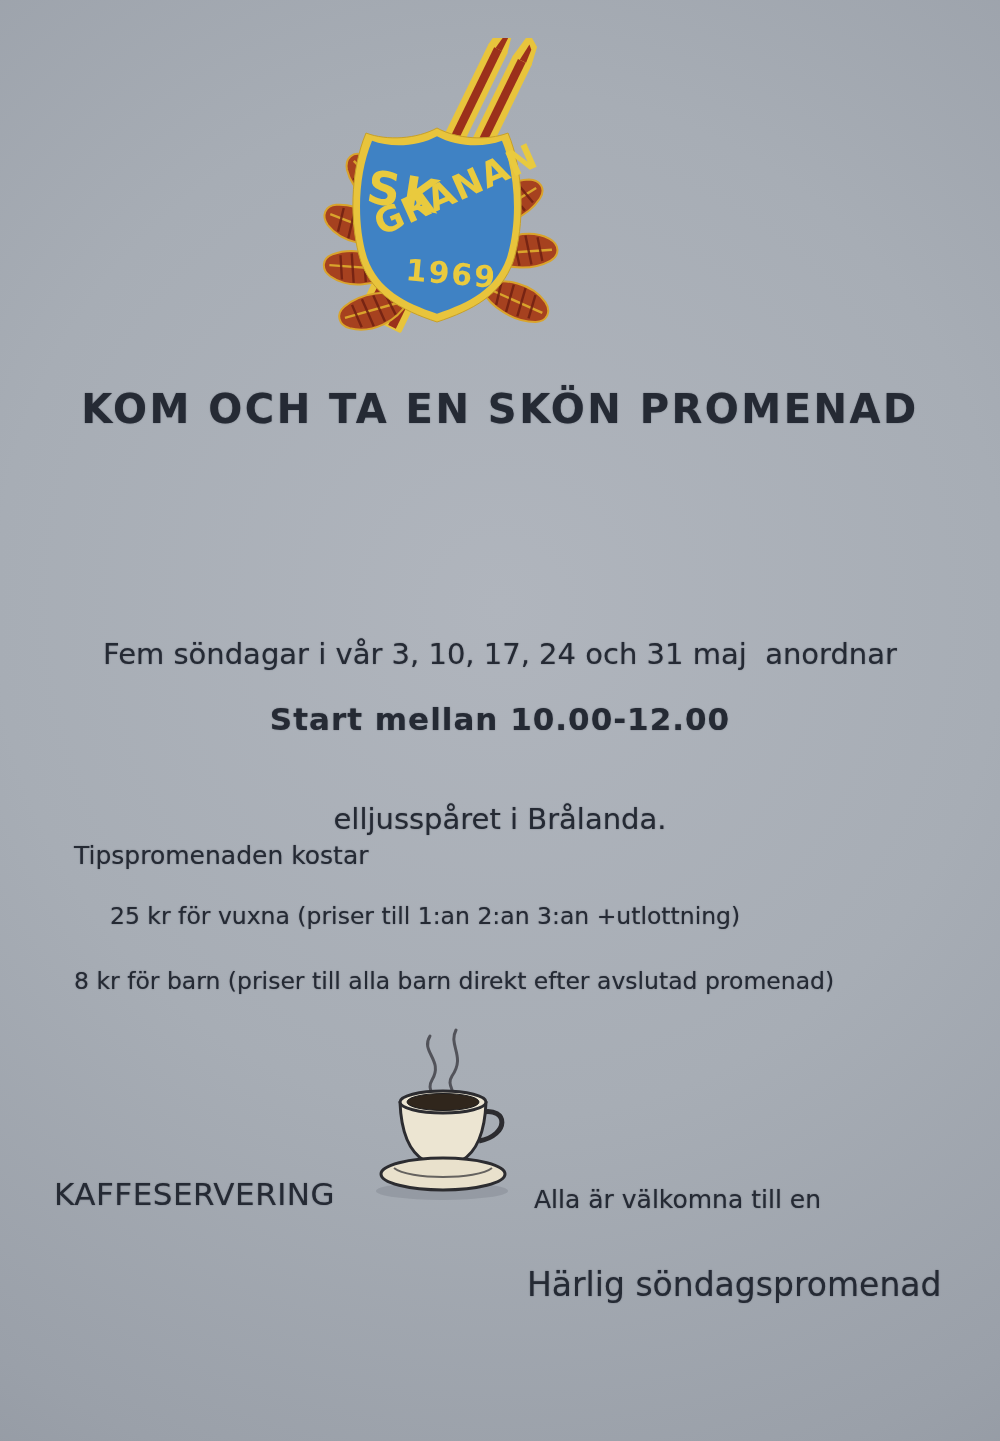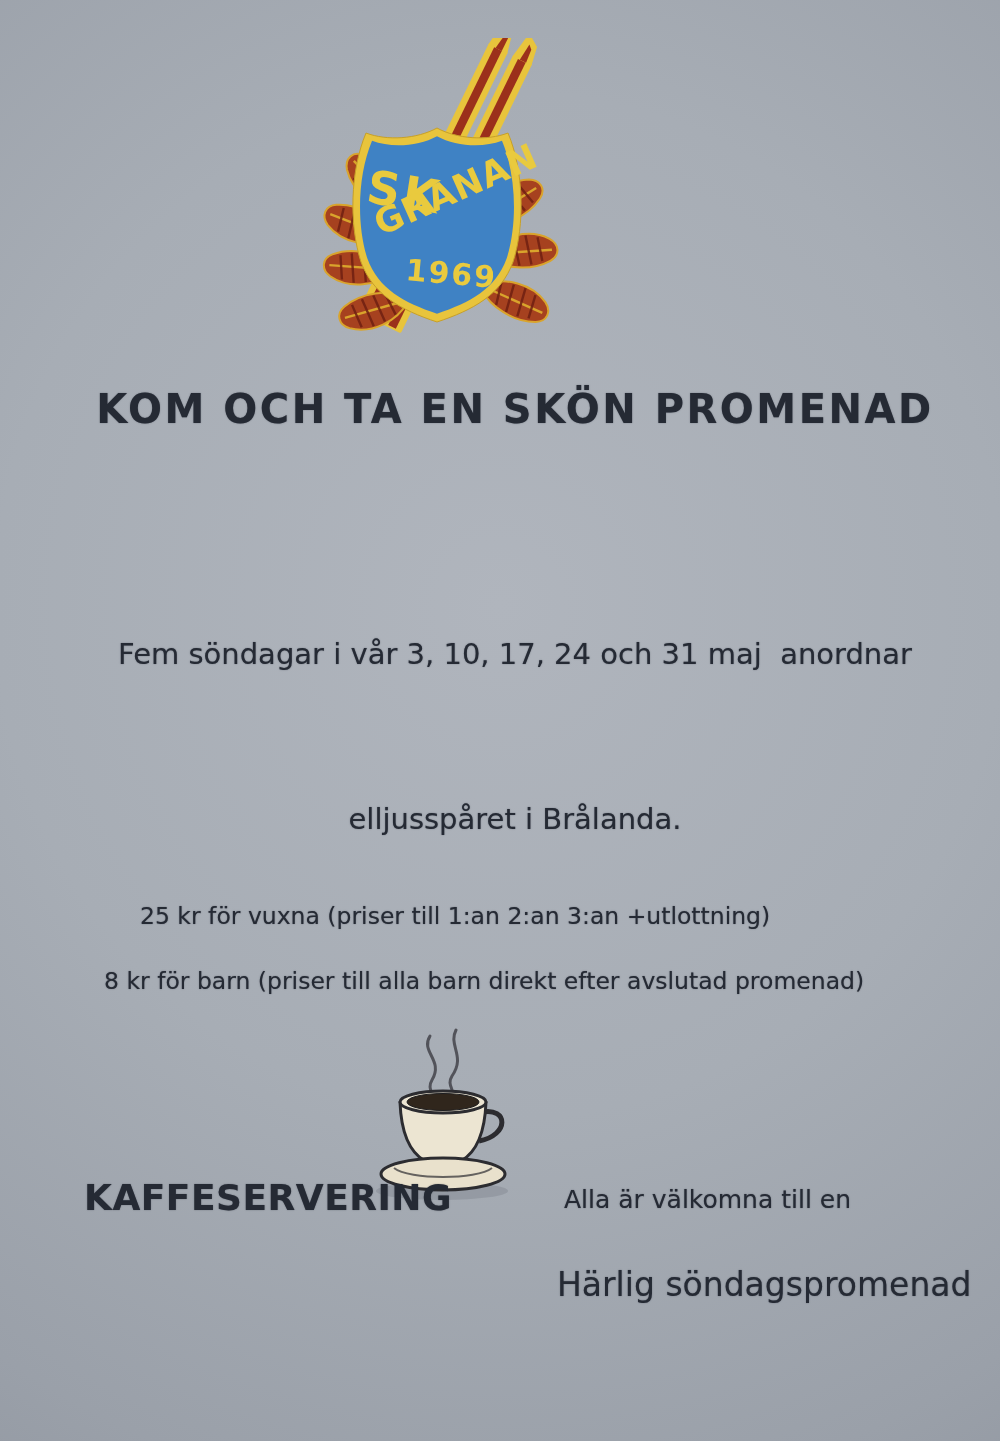--- a/index.html
+++ b/index.html
@@ -10,31 +10,30 @@
     overflow:hidden;
     background:radial-gradient(120% 85% at 50% 42%, #b0b5bd 0%, #a7adb5 42%, #9aa0a9 74%, #8b919b 100%);
     font-family:"DejaVu Sans", sans-serif;
     color:#252a34;
   }
   .txt{
     position:absolute;
     white-space:pre-wrap;
     text-shadow:0 0 1.3px rgba(30,35,48,.55);
     line-height:1.25;
-    padding-left:30px;
   }
   .center{left:0;right:0;text-align:center;}
   .headline{top:384px;font-size:40px;font-weight:bold;letter-spacing:2.5px;}
   .intro{top:517px;font-size:29px;line-height:55px;}
   .start{top:700px;font-size:31px;font-weight:bold;letter-spacing:1px;}
   .kostar{left:74px;top:840px;font-size:25px;}
   .price{left:74px;font-size:23.5px;}
   .price1{top:902px;margin-left:36px;}
   .price2{top:967px;}
-  .kaffe{left:54px;top:1175px;font-size:36px;font-weight:bold;letter-spacing:.5px;}
+  .kaffe{left:54px;top:1175px;font-size:31px;font-weight:normal;letter-spacing:.5px;}
   .alla{left:534px;top:1184px;font-size:25px;}
   .harlig{left:527px;top:1264px;font-size:33px;}
   .logo{position:absolute;left:303px;top:38px;width:270px;height:307px;}
   .cup{position:absolute;left:364px;top:1028px;width:158px;height:178px;}
   .logo text{font-family:"DejaVu Sans", sans-serif;}
 </style>
 </head>
 <body>
 
 <div class="page">
@@ -82,21 +81,23 @@
     </g>
   </svg>
 
   <div class="txt center headline">KOM OCH TA EN SKÖN PROMENAD</div>
 
   <div class="txt center intro">
     <div>Fem söndagar i vår 3, 10, 17, 24 och 31 maj  anordnar</div>
     <div>elljusspåret i Brålanda.</div>
   </div>
 
+  <div class="txt center start">Start mellan 10.00-12.00</div>
 
+  <div class="txt kostar">Tipspromenaden kostar</div>
   <div class="txt price price1">25 kr för vuxna (priser till 1:an 2:an 3:an +utlottning)</div>
   <div class="txt price price2">8 kr för barn (priser till alla barn direkt efter avslutad promenad)</div>
 
   <svg class="cup" viewBox="0 0 158 178" aria-hidden="true">
     <path d="M66,8 C56,24 80,32 68,52 C62,62 72,66 68,74" fill="none" stroke="#43434a" stroke-width="3" stroke-linecap="round" opacity="0.85"></path>
     <path d="M92,2 C84,18 102,28 88,48 C82,58 92,62 88,70" fill="none" stroke="#43434a" stroke-width="3" stroke-linecap="round" opacity="0.85"></path>
     <path d="M118,84 C144,79 146,107 115,113" fill="none" stroke="#2c2c30" stroke-width="5"></path>
     <ellipse cx="78" cy="163" rx="66" ry="9" fill="#7e838c" opacity="0.4"></ellipse>
     <path d="M36,74 C37,102 45,124 61,133 L97,133 C113,124 121,102 122,74 Z" fill="#ece5d2" stroke="#2c2c30" stroke-width="3" stroke-linejoin="round"></path>
     <ellipse cx="79" cy="74" rx="43" ry="11" fill="#ece5d2" stroke="#2c2c30" stroke-width="3"></ellipse>

